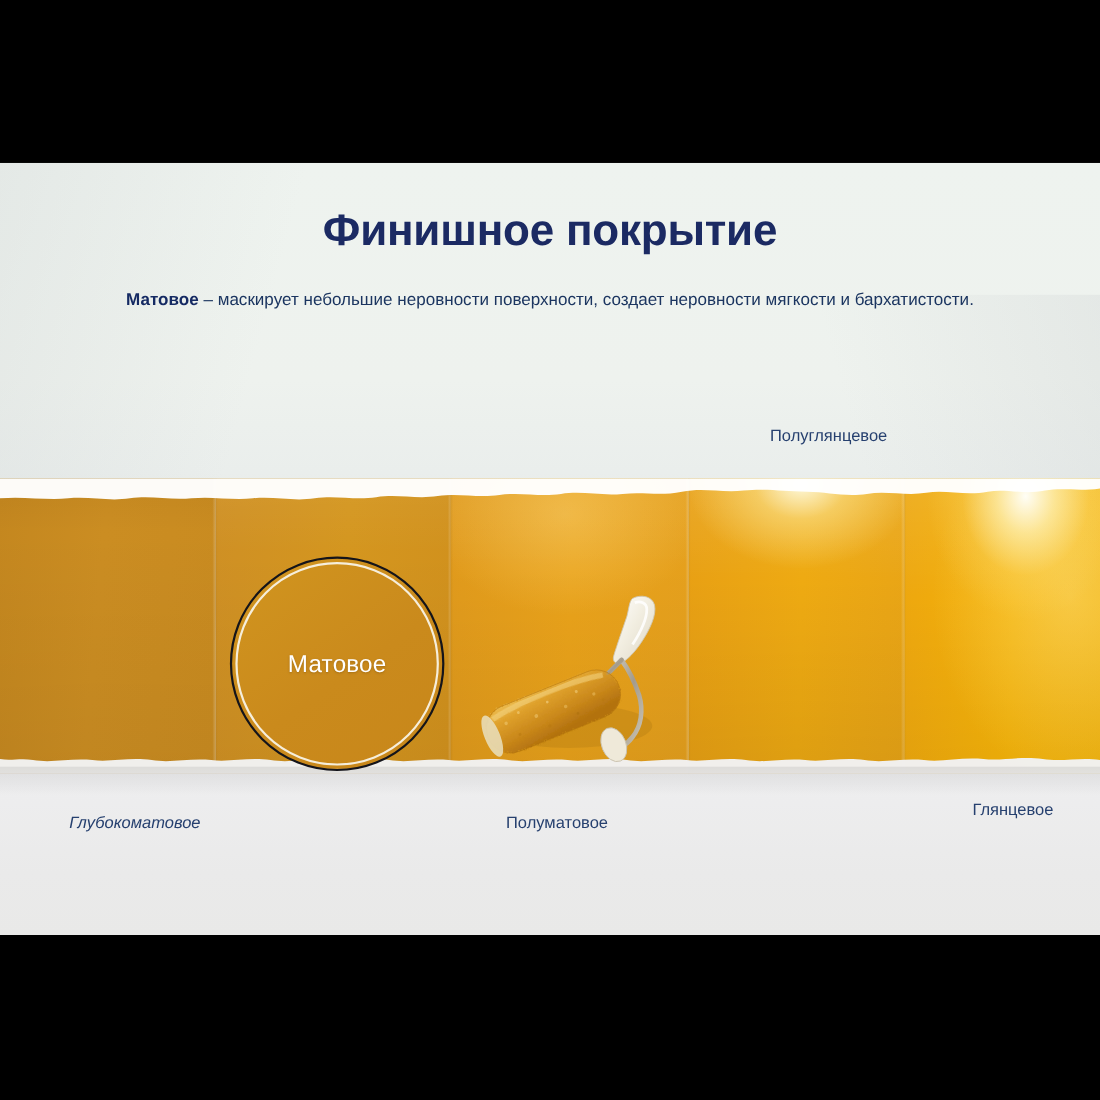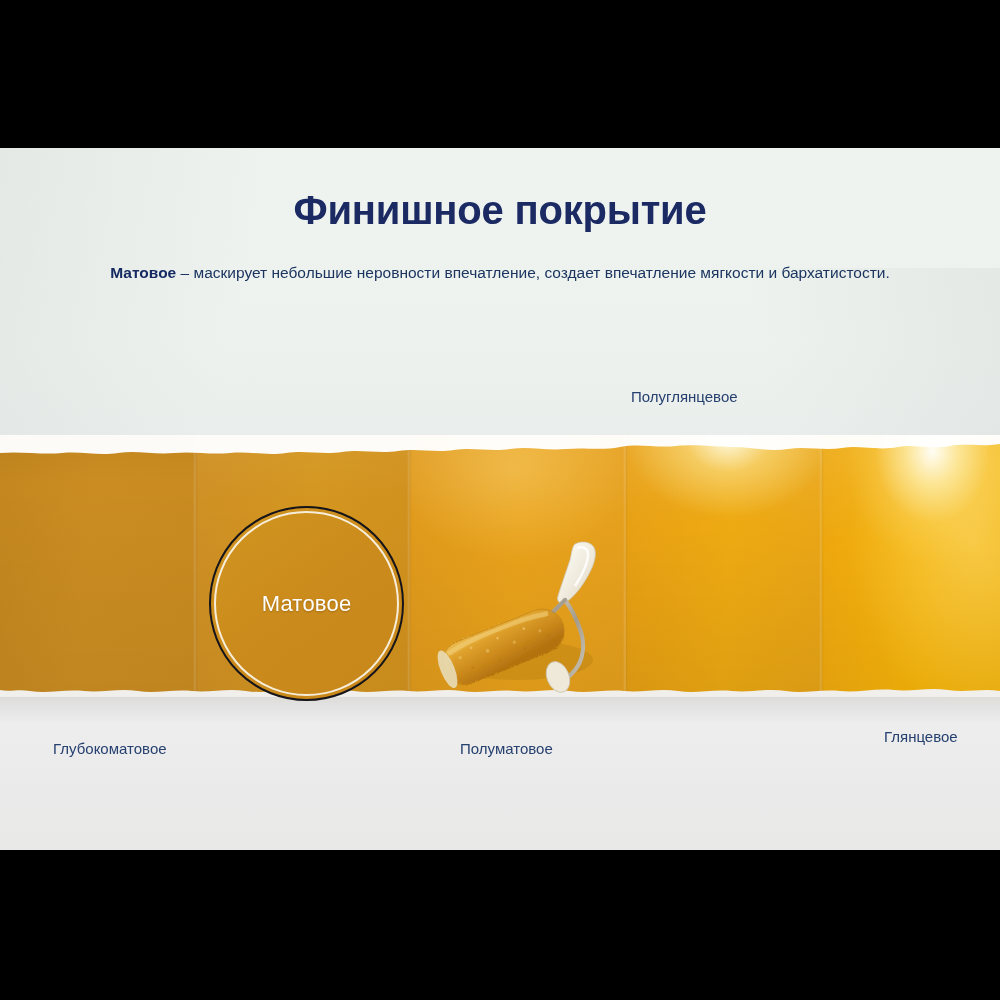--- a/index.html
+++ b/index.html
@@ -190,41 +190,41 @@
   }
 
   
   .label {
     position:absolute;
     color:#26406f;
     font-size:15px;
     white-space:nowrap;
     z-index:20;
   }
-  #lbl-semigloss { left:631px; top:240px; }
-  #lbl-deepmatte { left:53px;  top:592px; }
+  #lbl-semigloss { left:700px; top:240px; }
+  #lbl-deepmatte { left:63px;  top:592px;font-style:italic; }
   #lbl-semimatte { left:460px; top:592px; }
   #lbl-gloss     { left:884px; top:580px; }
 </style>
 </head>
 <body>
 
 <div id="stage">
 
   <div class="bar bar-top"></div>
   <div class="bar bar-bottom"></div>
 
   <div id="panel">
 
     <div class="wall-shade"></div>
     <div class="wall-shade-r"></div>
 
     <h1 id="title">Финишное покрытие</h1>
 
-    <p id="subtitle"><span class="lead">Матовое</span><span> – маскирует небольшие неровности впечатление, создает впечатление мягкости и бархатистости.</span></p>
+    <p id="subtitle"><span class="lead">Матовое</span><span> – маскирует небольшие неровности поверхности, создает неровности мягкости и бархатистости.</span></p>
 
     <div id="band">
       <div class="swatch sw-deepmatte"></div>
       <div class="swatch sw-matte"></div>
       <div class="swatch sw-semimatte"></div>
       <div class="swatch sw-semigloss"></div>
       <div class="swatch sw-gloss"></div>
 
       <div class="seam" style="left:193px"></div>
       <div class="seam" style="left:407px"></div>

